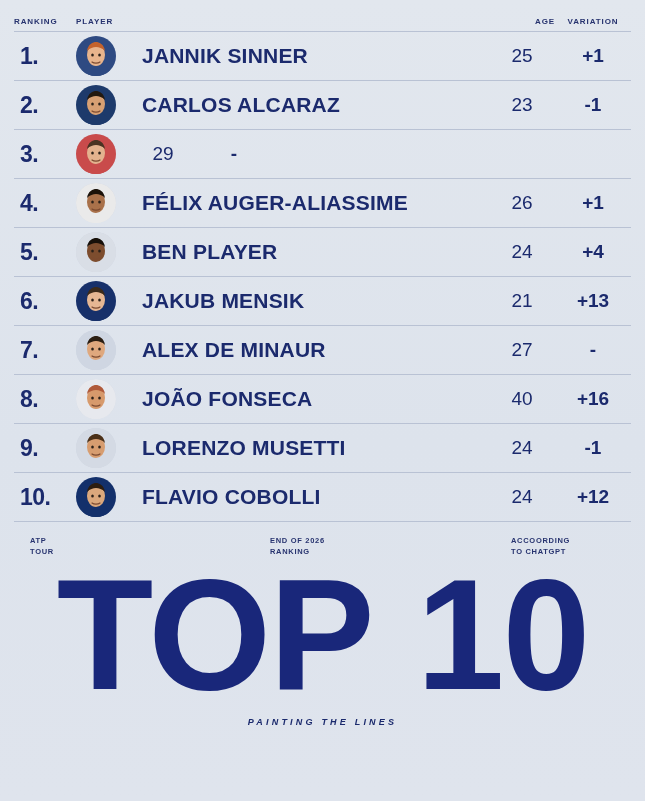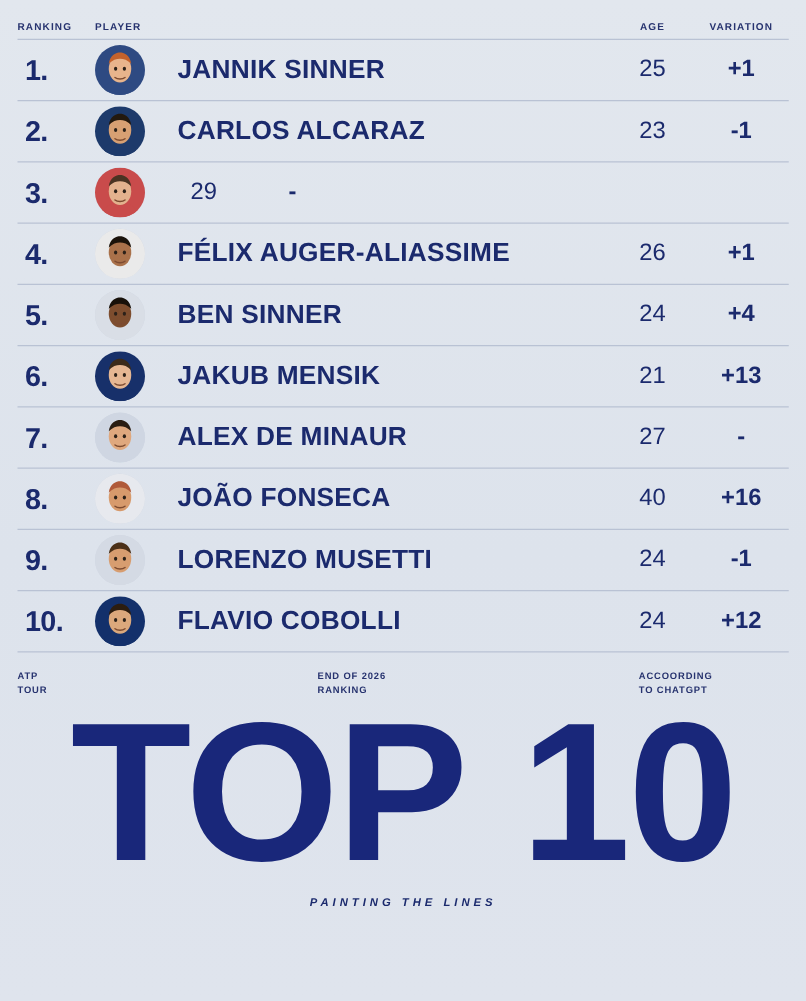--- a/index.html
+++ b/index.html
@@ -29,21 +29,21 @@
     align-items: flex-end;
     height: 26px;
     font-size: 8px;
     letter-spacing: 0.9px;
     font-weight: 700;
     color: #27336f;
     padding-bottom: 5px;
   }
   .h-rank { width: 62px; }
   .h-player { flex: 1; }
-  .h-age { width: 66px; text-align: center; }
+  .h-age { width: 66px; text-align: right; }
   .h-var { width: 76px; text-align: center; }
 
   
   .rows { display: block; }
   .row {
     display: flex;
     align-items: center;
     height: 48px;
     border-top: 1px solid #b9c2d4;
     position: relative;
@@ -97,21 +97,21 @@
   
   .notes {
     display: flex;
     margin-top: 14px;
     font-size: 7.5px;
     line-height: 1.45;
     letter-spacing: 0.7px;
     font-weight: 700;
     color: #27336f;
   }
-  .note-left { width: 240px; }
+  .note-left { width: 240px; margin-left: 16px; }
   .note-mid { flex: 1; }
   .note-right { width: 120px; text-align: left; }
 
   
   .big {
     margin-top: 12px;
     font-size: 158px;
     line-height: 0.82;
     font-weight: 700;
     letter-spacing: -2px;
@@ -218,21 +218,21 @@
           <svg viewBox="0 0 40 40" xmlns="http://www.w3.org/2000/svg">
             <rect x="0" y="0" width="40" height="40" fill="#d9dee6"></rect>
             <path d="M6 40c0-8 6-12 14-12s14 4 14 12z" fill="#d9dee6"></path>
             <ellipse cx="20" cy="19" rx="9" ry="11" fill="#7d4d2e"></ellipse>
             <path d="M11 15c1-7 6-9 9-9s8 2 9 9c-3-3-6-4-9-4s-6 1-9 4z" fill="#171009"></path>
             <ellipse cx="16.5" cy="19" rx="1.3" ry="1.6" fill="#2b2119"></ellipse>
             <ellipse cx="23.5" cy="19" rx="1.3" ry="1.6" fill="#2b2119"></ellipse>
             <path d="M16 26c2 1.6 6 1.6 8 0" stroke="#7d4b31" stroke-width="1.2" fill="none" stroke-linecap="round"></path>
           </svg>
         </div>
-        <div class="name">BEN SINNER</div>
+        <div class="name">BEN PLAYER</div>
         <div class="age">24</div>
         <div class="var">+4</div>
       </div>
       <div class="row">
         <div class="rank">6.</div>
         <div class="avatar">
           <svg viewBox="0 0 40 40" xmlns="http://www.w3.org/2000/svg">
             <rect x="0" y="0" width="40" height="40" fill="#17306a"></rect>
             <path d="M6 40c0-8 6-12 14-12s14 4 14 12z" fill="#17306a"></path>
             <ellipse cx="20" cy="19" rx="9" ry="11" fill="#e6b793"></ellipse>

